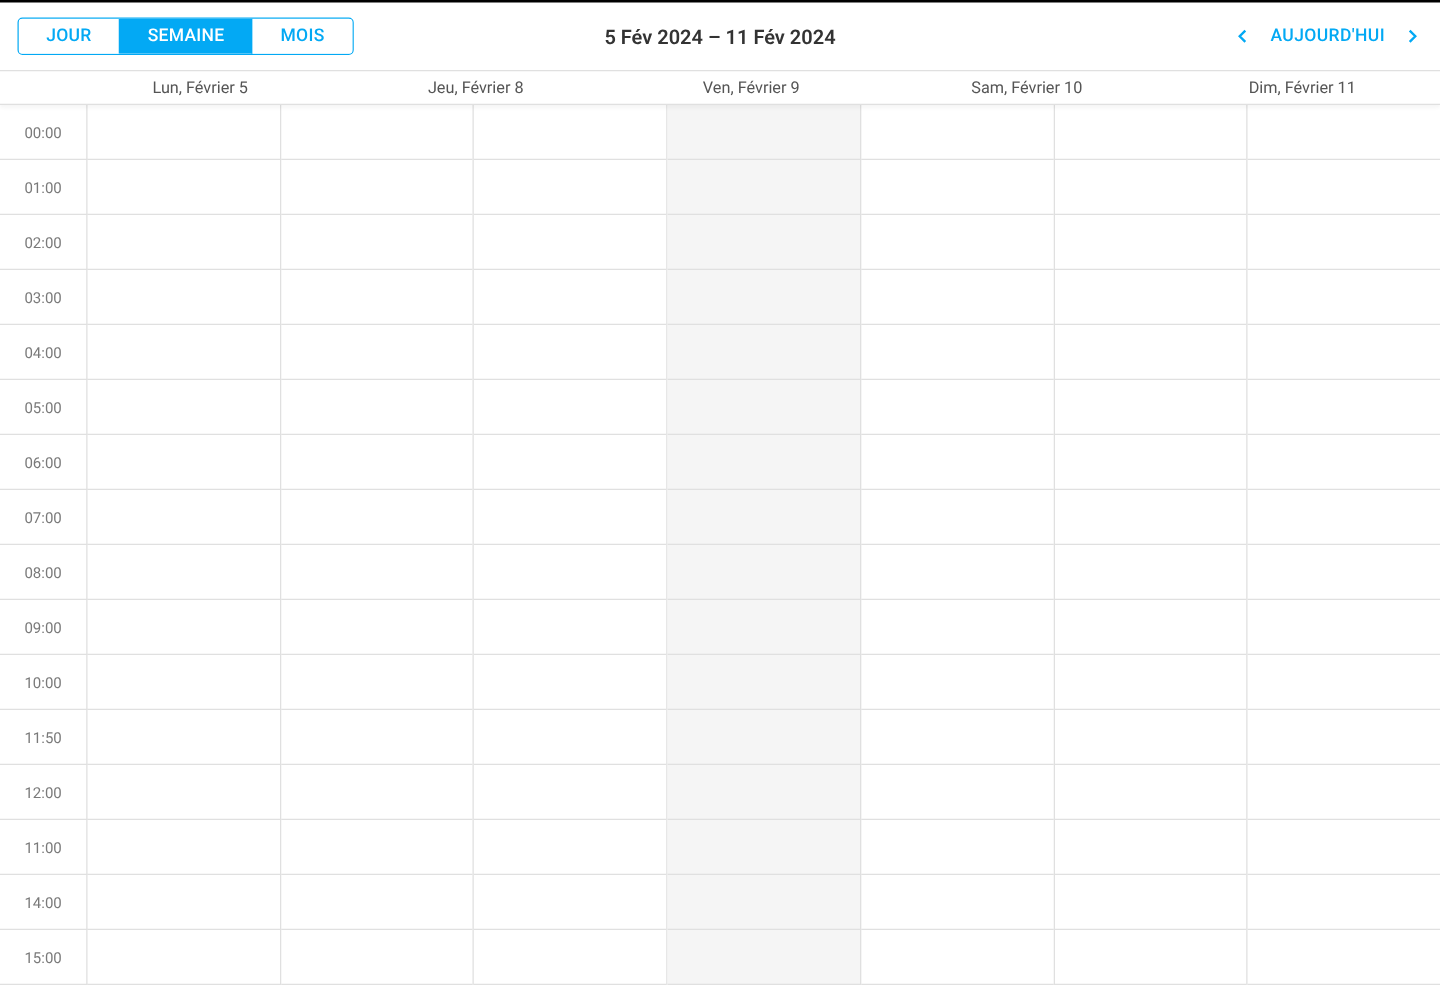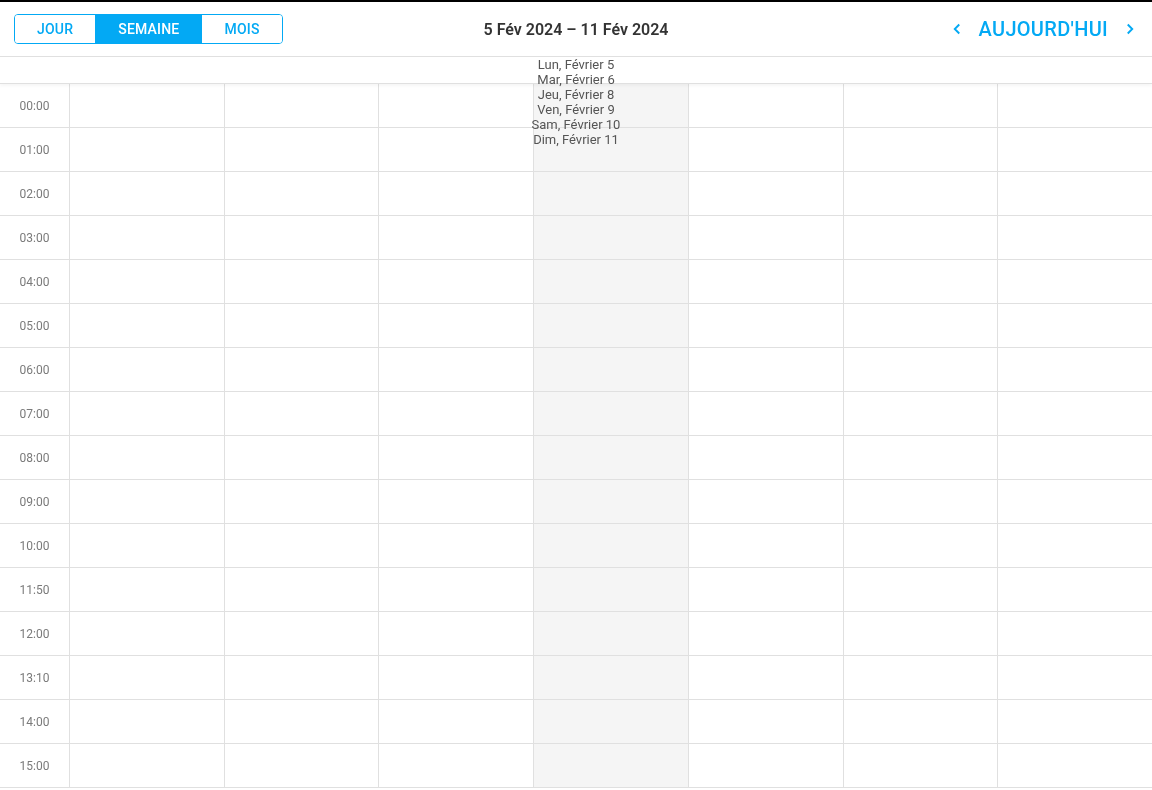--- a/index.html
+++ b/index.html
@@ -84,37 +84,36 @@
   }
   .nav .chev svg {
     width: 12px;
     height: 12px;
     stroke: #03a9f4;
     stroke-width: 2.5;
     fill: none;
   }
   .nav .today {
     color: #03a9f4;
-    font-size: 20px;
+    font-size: 14px;
     font-weight: 500;
     cursor: pointer;
     letter-spacing: 0.3px;
   }
 
   
   .day-header {
     display: flex;
     height: 27px;
     border-bottom: 1px solid #e0e0e0;
     font-size: 13px;
     color: #555;
     box-shadow: 0 2px 3px rgba(0,0,0,0.04);
     position: relative;
     z-index: 2;
-    flex-direction: column;
   }
   .day-header .time-gutter {
     width: 50px;
     flex: none;
   }
   .day-header .day-col {
     flex: 1;
     display: flex;
     align-items: center;
     justify-content: center;
@@ -193,21 +192,20 @@
             <polyline points="2,2 8,8 2,14"></polyline>
           </svg>
       </span>
     </div>
   </div>
 </div>
 
 <div class="day-header">
   <div class="time-gutter"></div>
   <div class="day-col">Lun, Février 5</div>
-  <div class="day-col">Mar, Février 6</div>
   <div class="day-col">Jeu, Février 8</div>
   <div class="day-col">Ven, Février 9</div>
   <div class="day-col">Sam, Février 10</div>
   <div class="day-col">Dim, Février 11</div>
 </div>
 
 <div class="grid-wrapper">
   <div class="grid">
     <div class="time-col" id="time-col">
         <div class="time-slot">00:00</div>
@@ -216,21 +214,21 @@
         <div class="time-slot">03:00</div>
         <div class="time-slot">04:00</div>
         <div class="time-slot">05:00</div>
         <div class="time-slot">06:00</div>
         <div class="time-slot">07:00</div>
         <div class="time-slot">08:00</div>
         <div class="time-slot">09:00</div>
         <div class="time-slot">10:00</div>
         <div class="time-slot">11:50</div>
         <div class="time-slot">12:00</div>
-        <div class="time-slot">13:10</div>
+        <div class="time-slot">11:00</div>
         <div class="time-slot">14:00</div>
         <div class="time-slot">15:00</div>
       </div>
     <div class="day-cols" id="day-cols">
         <div class="day-column">
           <div class="cell"></div>
           <div class="cell"></div>
           <div class="cell"></div>
           <div class="cell"></div>
           <div class="cell"></div>

